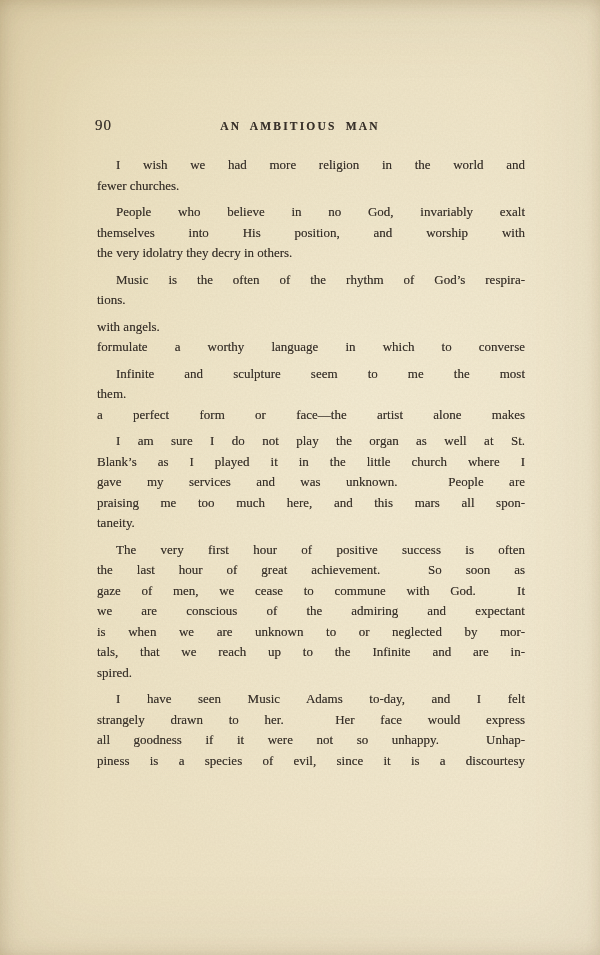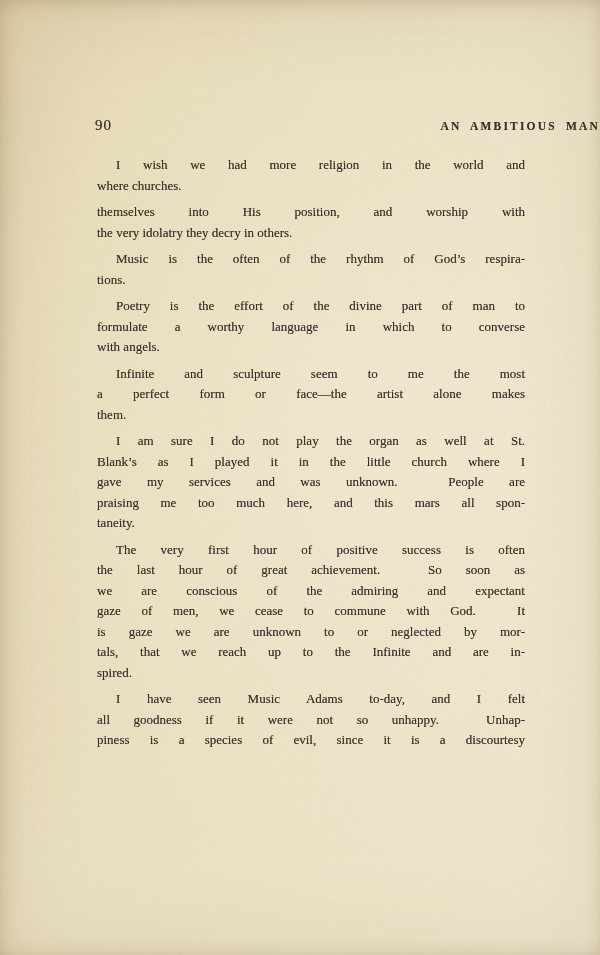--- a/index.html
+++ b/index.html
@@ -43,21 +43,21 @@
     font-size: 15px;
     line-height: 15px;
     letter-spacing: 1px;
     text-shadow: 0 0 0.5px rgba(56,49,42,0.55);
   }
   .running-title {
     position: absolute;
     left: 0;
     top: 120px;
     width: 100%;
-    text-align: right;
+    text-align: center;
     font-size: 11.5px;
     line-height: 12px;
     font-weight: 700;
     letter-spacing: 2.2px;
     word-spacing: 4px;
     text-shadow: 0 0 0.5px rgba(56,49,42,0.5);
   }
   .body-text {
     position: absolute;
     left: 97px;
@@ -93,65 +93,66 @@
   </svg>
 
   <div class="page-number">90</div>
 
   <div class="running-title">AN AMBITIOUS MAN</div>
 
   <div class="body-text">
 
     <div class="para">
       <div class="line first">I wish we had more religion in the world and</div>
-      <div class="line last">where churches.</div>
+      <div class="line last">fewer churches.</div>
     </div>
 
     <div class="para">
+      <div class="line first">People who believe in no God, invariably exalt</div>
       <div class="line">themselves into His position, and worship with</div>
       <div class="line last">the very idolatry they decry in others.</div>
     </div>
 
     <div class="para">
       <div class="line first">Music is the often of the rhythm of God’s respira-</div>
       <div class="line last">tions.</div>
     </div>
 
     <div class="para">
-      <div class="line first">Poetry is the effort of the divine part of man to</div>
+      <div class="line last">with angels.</div>
       <div class="line">formulate a worthy language in which to converse</div>
-      <div class="line last">with angels.</div>
     </div>
 
     <div class="para">
       <div class="line first">Infinite and sculpture seem to me the most</div>
+      <div class="line last">them.</div>
       <div class="line">a perfect form or face—the artist alone makes</div>
-      <div class="line last">them.</div>
     </div>
 
     <div class="para">
       <div class="line first">I am sure I do not play the organ as well at St.</div>
       <div class="line">Blank’s as I played it in the little church where I</div>
       <div class="line">gave my services and was unknown.&nbsp; People are</div>
       <div class="line">praising me too much here, and this mars all spon-</div>
       <div class="line last">taneity.</div>
     </div>
 
     <div class="para">
       <div class="line first">The very first hour of positive success is often</div>
       <div class="line">the last hour of great achievement.&nbsp; So soon as</div>
+      <div class="line">gaze of men, we cease to commune with God.&nbsp; It</div>
       <div class="line">we are conscious of the admiring and expectant</div>
-      <div class="line">gaze of men, we cease to commune with God.&nbsp; It</div>
-      <div class="line">is gaze we are unknown to or neglected by mor-</div>
+      <div class="line">is when we are unknown to or neglected by mor-</div>
       <div class="line">tals, that we reach up to the Infinite and are in-</div>
       <div class="line last">spired.</div>
     </div>
 
     <div class="para">
       <div class="line first">I have seen Music Adams to-day, and I felt</div>
+      <div class="line">strangely drawn to her.&nbsp; Her face would express</div>
       <div class="line">all goodness if it were not so unhappy.&nbsp; Unhap-</div>
       <div class="line">piness is a species of evil, since it is a discourtesy</div>
     </div>
 
   </div>
 
   <div class="vignette"></div>
 </div>
 
 </body></html>

